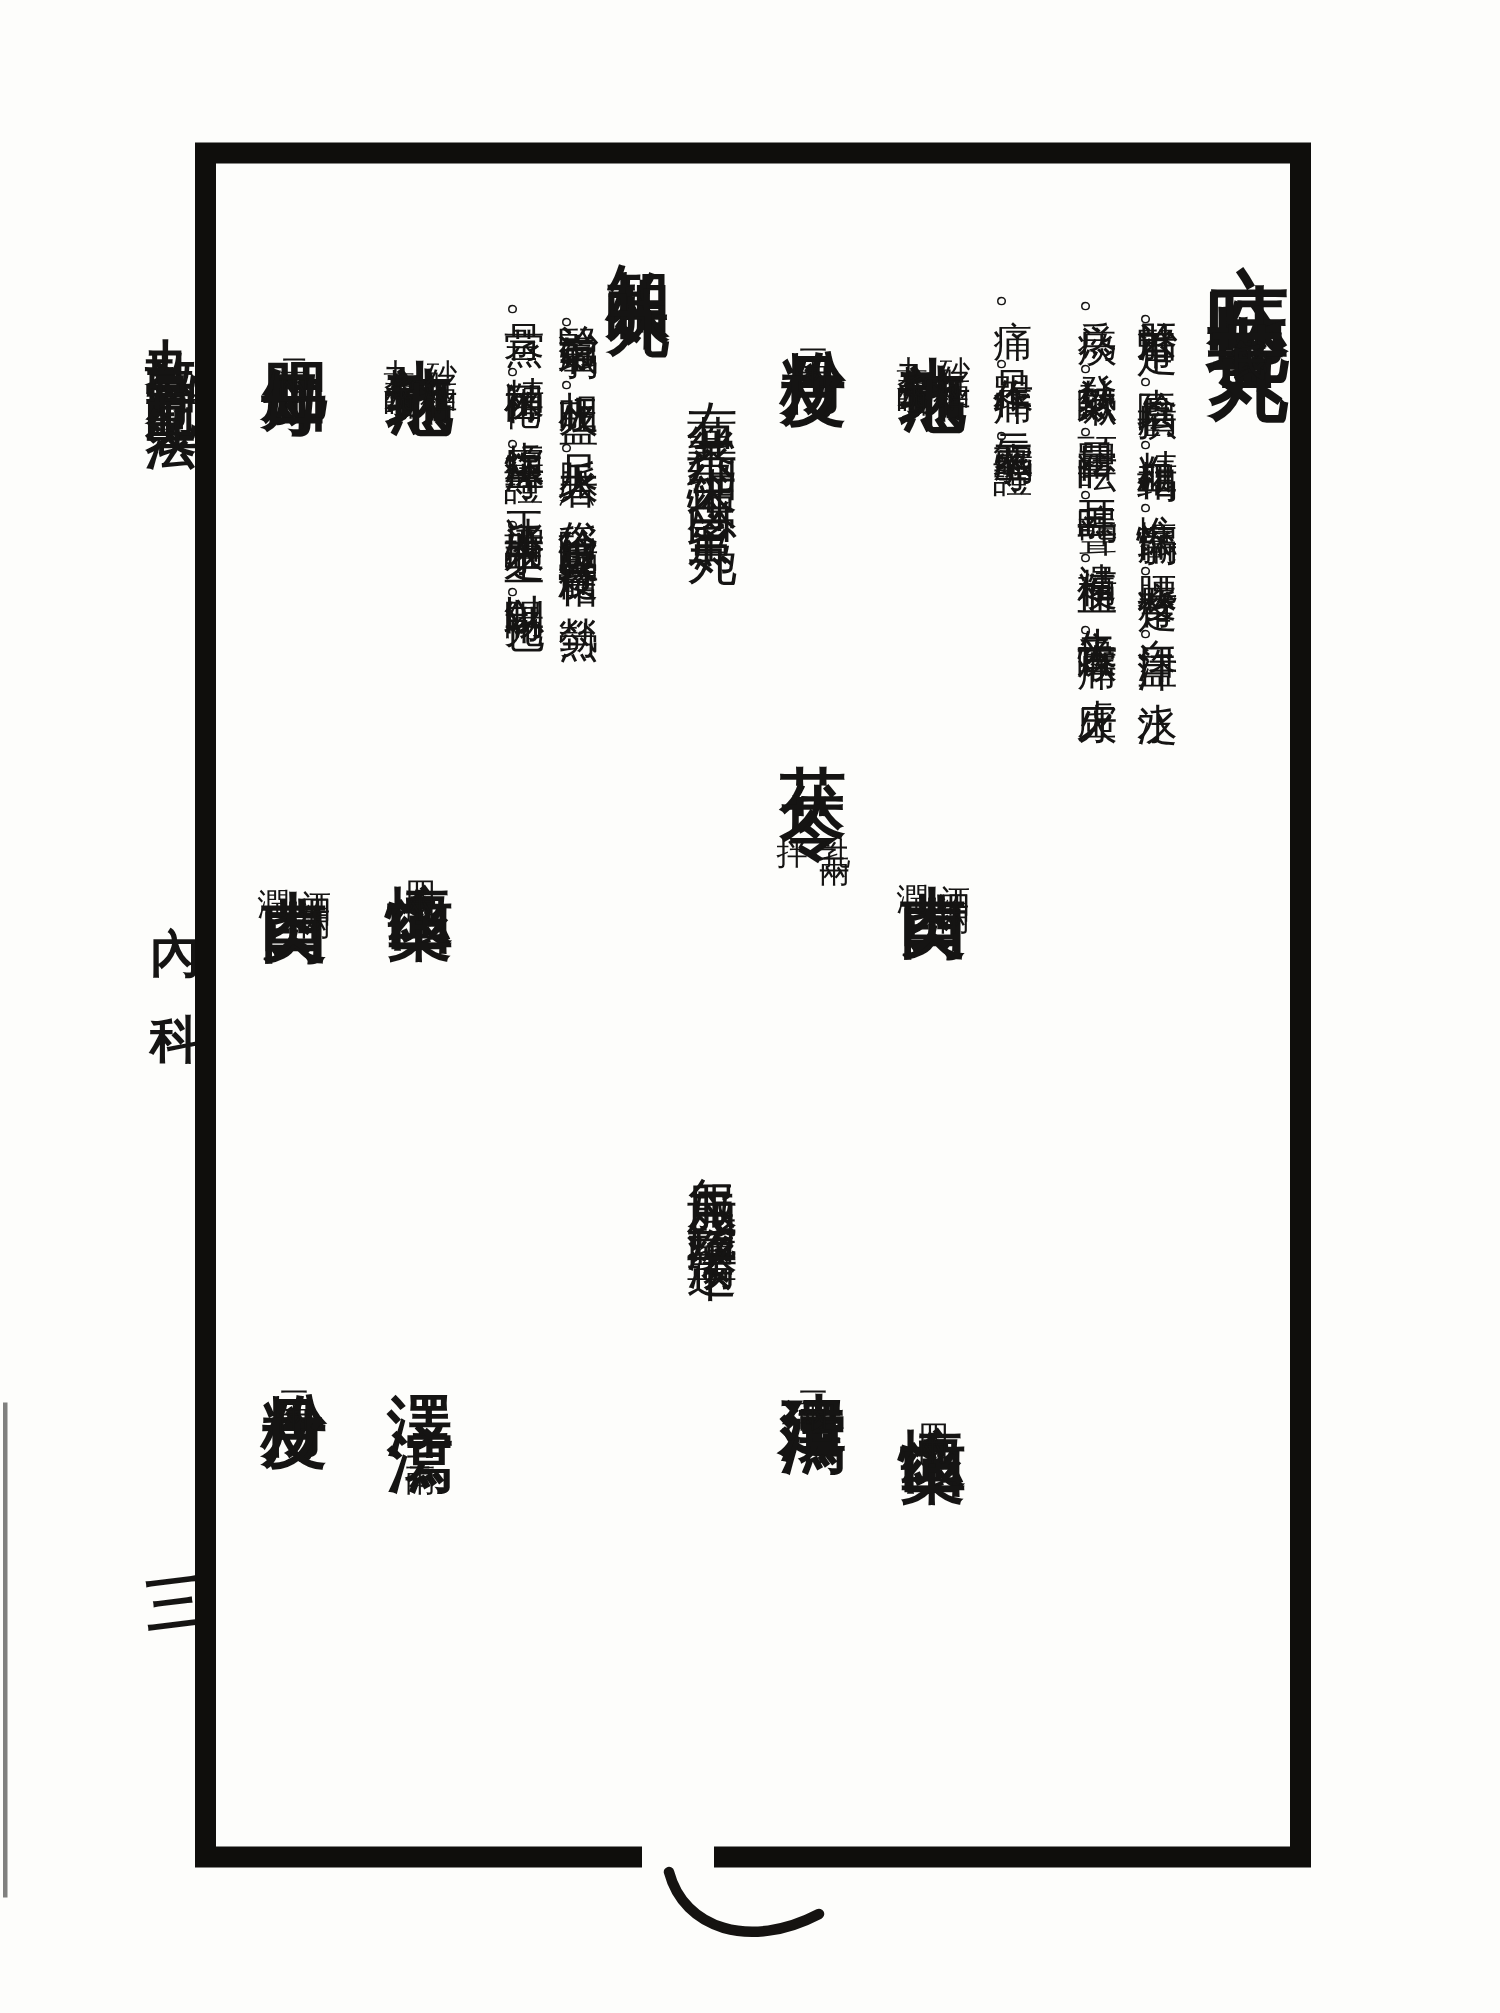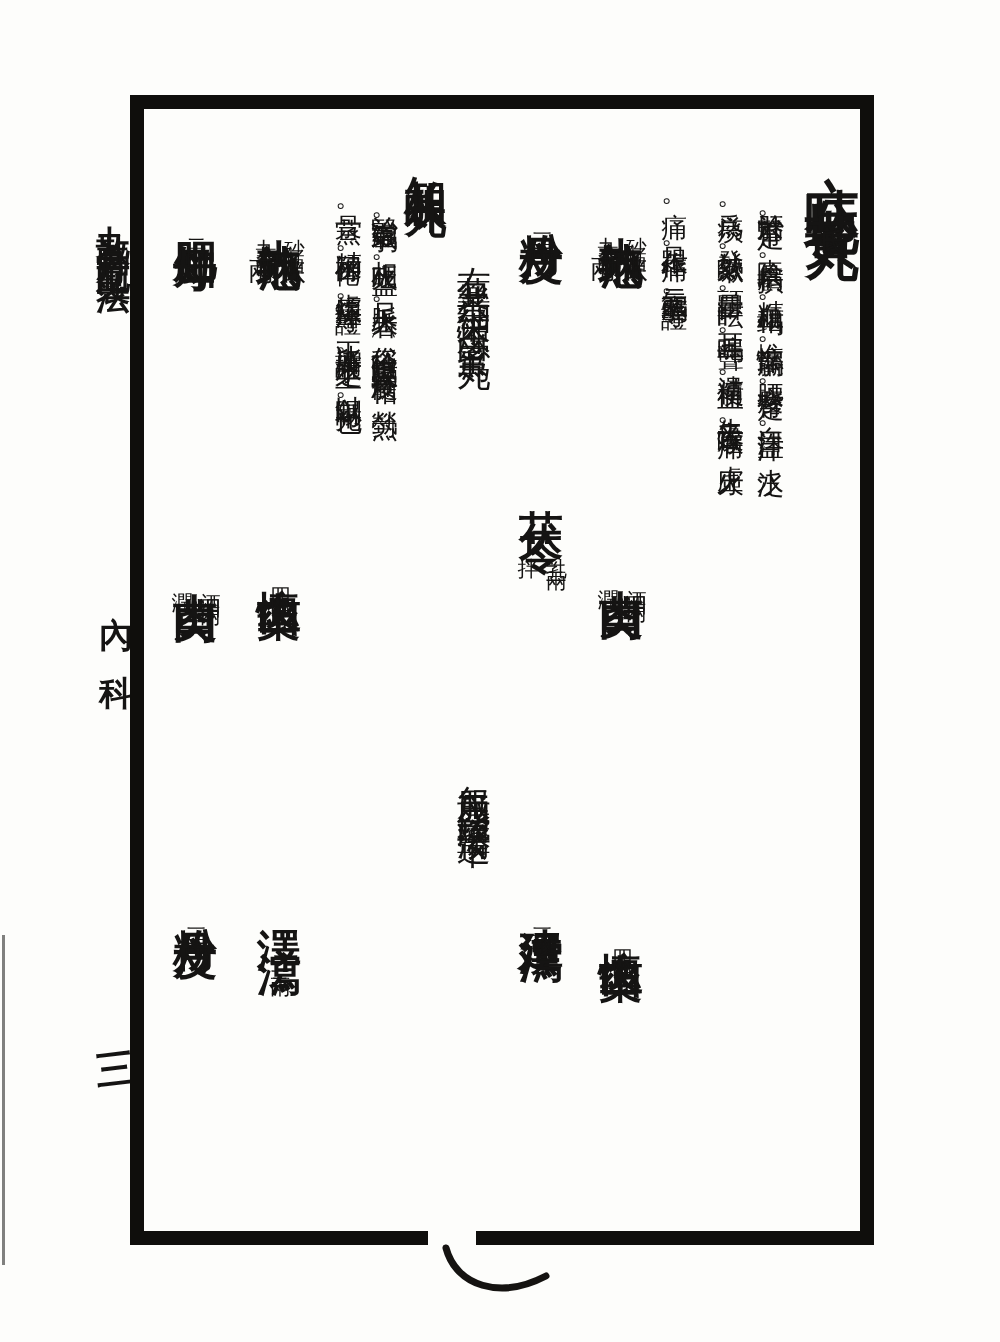--- a/index.html
+++ b/index.html
@@ -37,21 +37,21 @@
   .r2-d1{left:366px;top:194px;}
   .r2-d2{left:330px;top:194px;}
 
   
   .drug{position:absolute;width:76px;display:flex;flex-direction:column;align-items:center;row-gap:6px;}
   .drug-name{writing-mode:vertical-rl;font-size:44px;letter-spacing:4px;line-height:1.25;font-weight:bold;}
   .drug-name.spread{letter-spacing:20px;}
   .ann-pair{writing-mode:vertical-rl;font-size:21px;letter-spacing:7px;line-height:1.35;}
   .ann-pair div{margin:0;}
   .qty-v{writing-mode:vertical-rl;font-size:21px;letter-spacing:7px;line-height:1.35;}
-  .qty-h{font-size:26px;letter-spacing:6px;direction:rtl;unicode-bidi:bidi-override;line-height:1.2;}
+  .qty-h{font-size:14px;letter-spacing:6px;direction:rtl;unicode-bidi:bidi-override;line-height:1.2;}
 
   
   .border-gap{position:absolute;left:428px;top:1229px;width:48px;height:18px;background:#fdfdfb;}
   .ink-mark{position:absolute;left:438px;top:1242px;}
   .edge-line{position:absolute;left:2px;top:935px;width:3px;height:330px;background:#1a1a18;opacity:.55;}
 </style>
 </head>
 <body>
 
 <div class="page">

